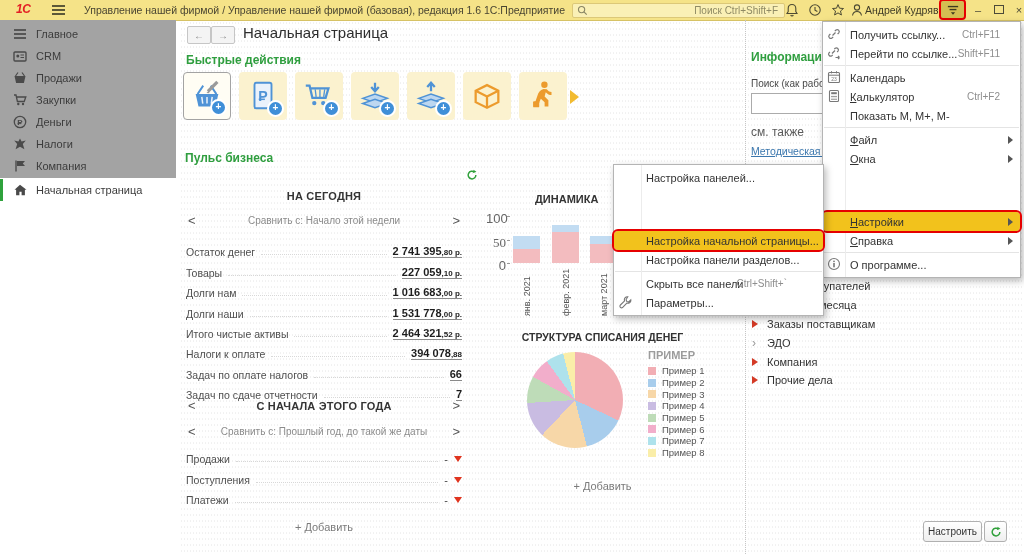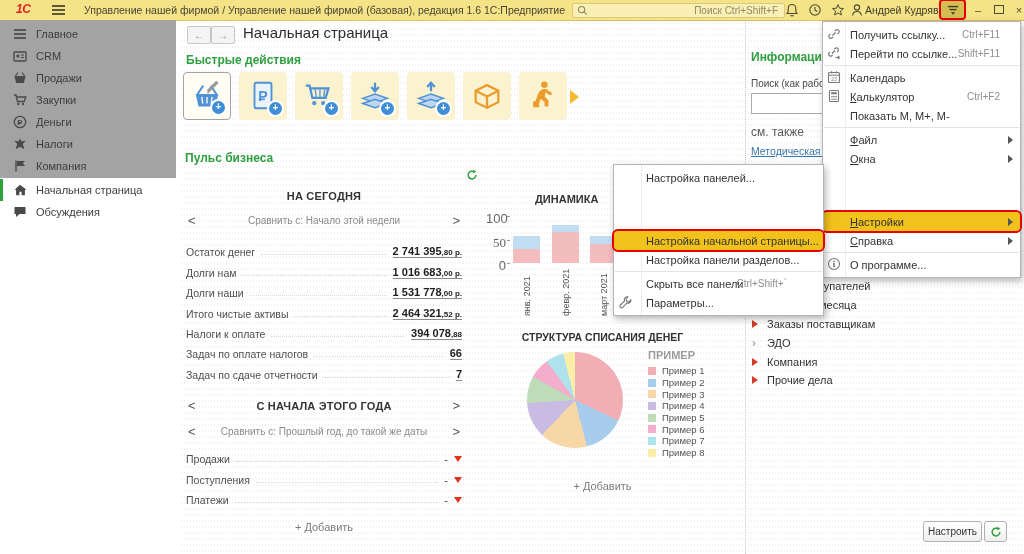--- a/index.html
+++ b/index.html
@@ -253,28 +253,20 @@
   </div>
   <div id="side-bottom" class="abs">
       <div class="side-item white active">
         <span class="si">
           <svg viewBox="0 0 14 14">
             <path d="M7 1.8 1.5 6.8h1.6v5.4h3.3V8.8h2.2v3.4h3.3V6.8h1.6z" fill="#4a4a4a"></path>
           </svg>
         </span>
         <span class="sl">Начальная страница</span>
       </div>
-      <div class="side-item white">
-        <span class="si">
-          <svg viewBox="0 0 14 14">
-            <path d="M1.5 2h11v7h-6L3 12V9H1.5z" fill="#4a4a4a"></path>
-          </svg>
-        </span>
-        <span class="sl">Обсуждения</span>
-      </div>
     </div>
 
   <span class="abs navbtn" style="left:187px">←</span>
   <span class="abs navbtn" style="left:211px">→</span>
   <span id="page-title" class="abs">Начальная страница</span>
 
   <span class="abs green-h" style="left:186px;top:53px">Быстрые действия</span>
   <div id="tiles" class="abs">
       <div class="tile sel">
         <span class="ticon">
@@ -378,20 +370,25 @@
       <span>Сравнить с: Начало этой недели</span>
       <span class="arr" style="right:2px">&gt;</span>
     </div>
     <div id="today-rows" style="margin-top:14px">
         <div class="prow">
           <span class="plbl">Остаток денег</span>
           <span class="pleader"></span>
           <span class="pval">2 741 395<span class="cents">,80 р.</span></span>
         </div>
         <div class="prow">
+          <span class="plbl">Товары</span>
+          <span class="pleader"></span>
+          <span class="pval">227 059<span class="cents">,10 р.</span></span>
+        </div>
+        <div class="prow">
           <span class="plbl">Долги нам</span>
           <span class="pleader"></span>
           <span class="pval">1 016 683<span class="cents">,00 р.</span></span>
         </div>
         <div class="prow">
           <span class="plbl">Долги наши</span>
           <span class="pleader"></span>
           <span class="pval">1 531 778<span class="cents">,00 р.</span></span>
         </div>
         <div class="prow">

